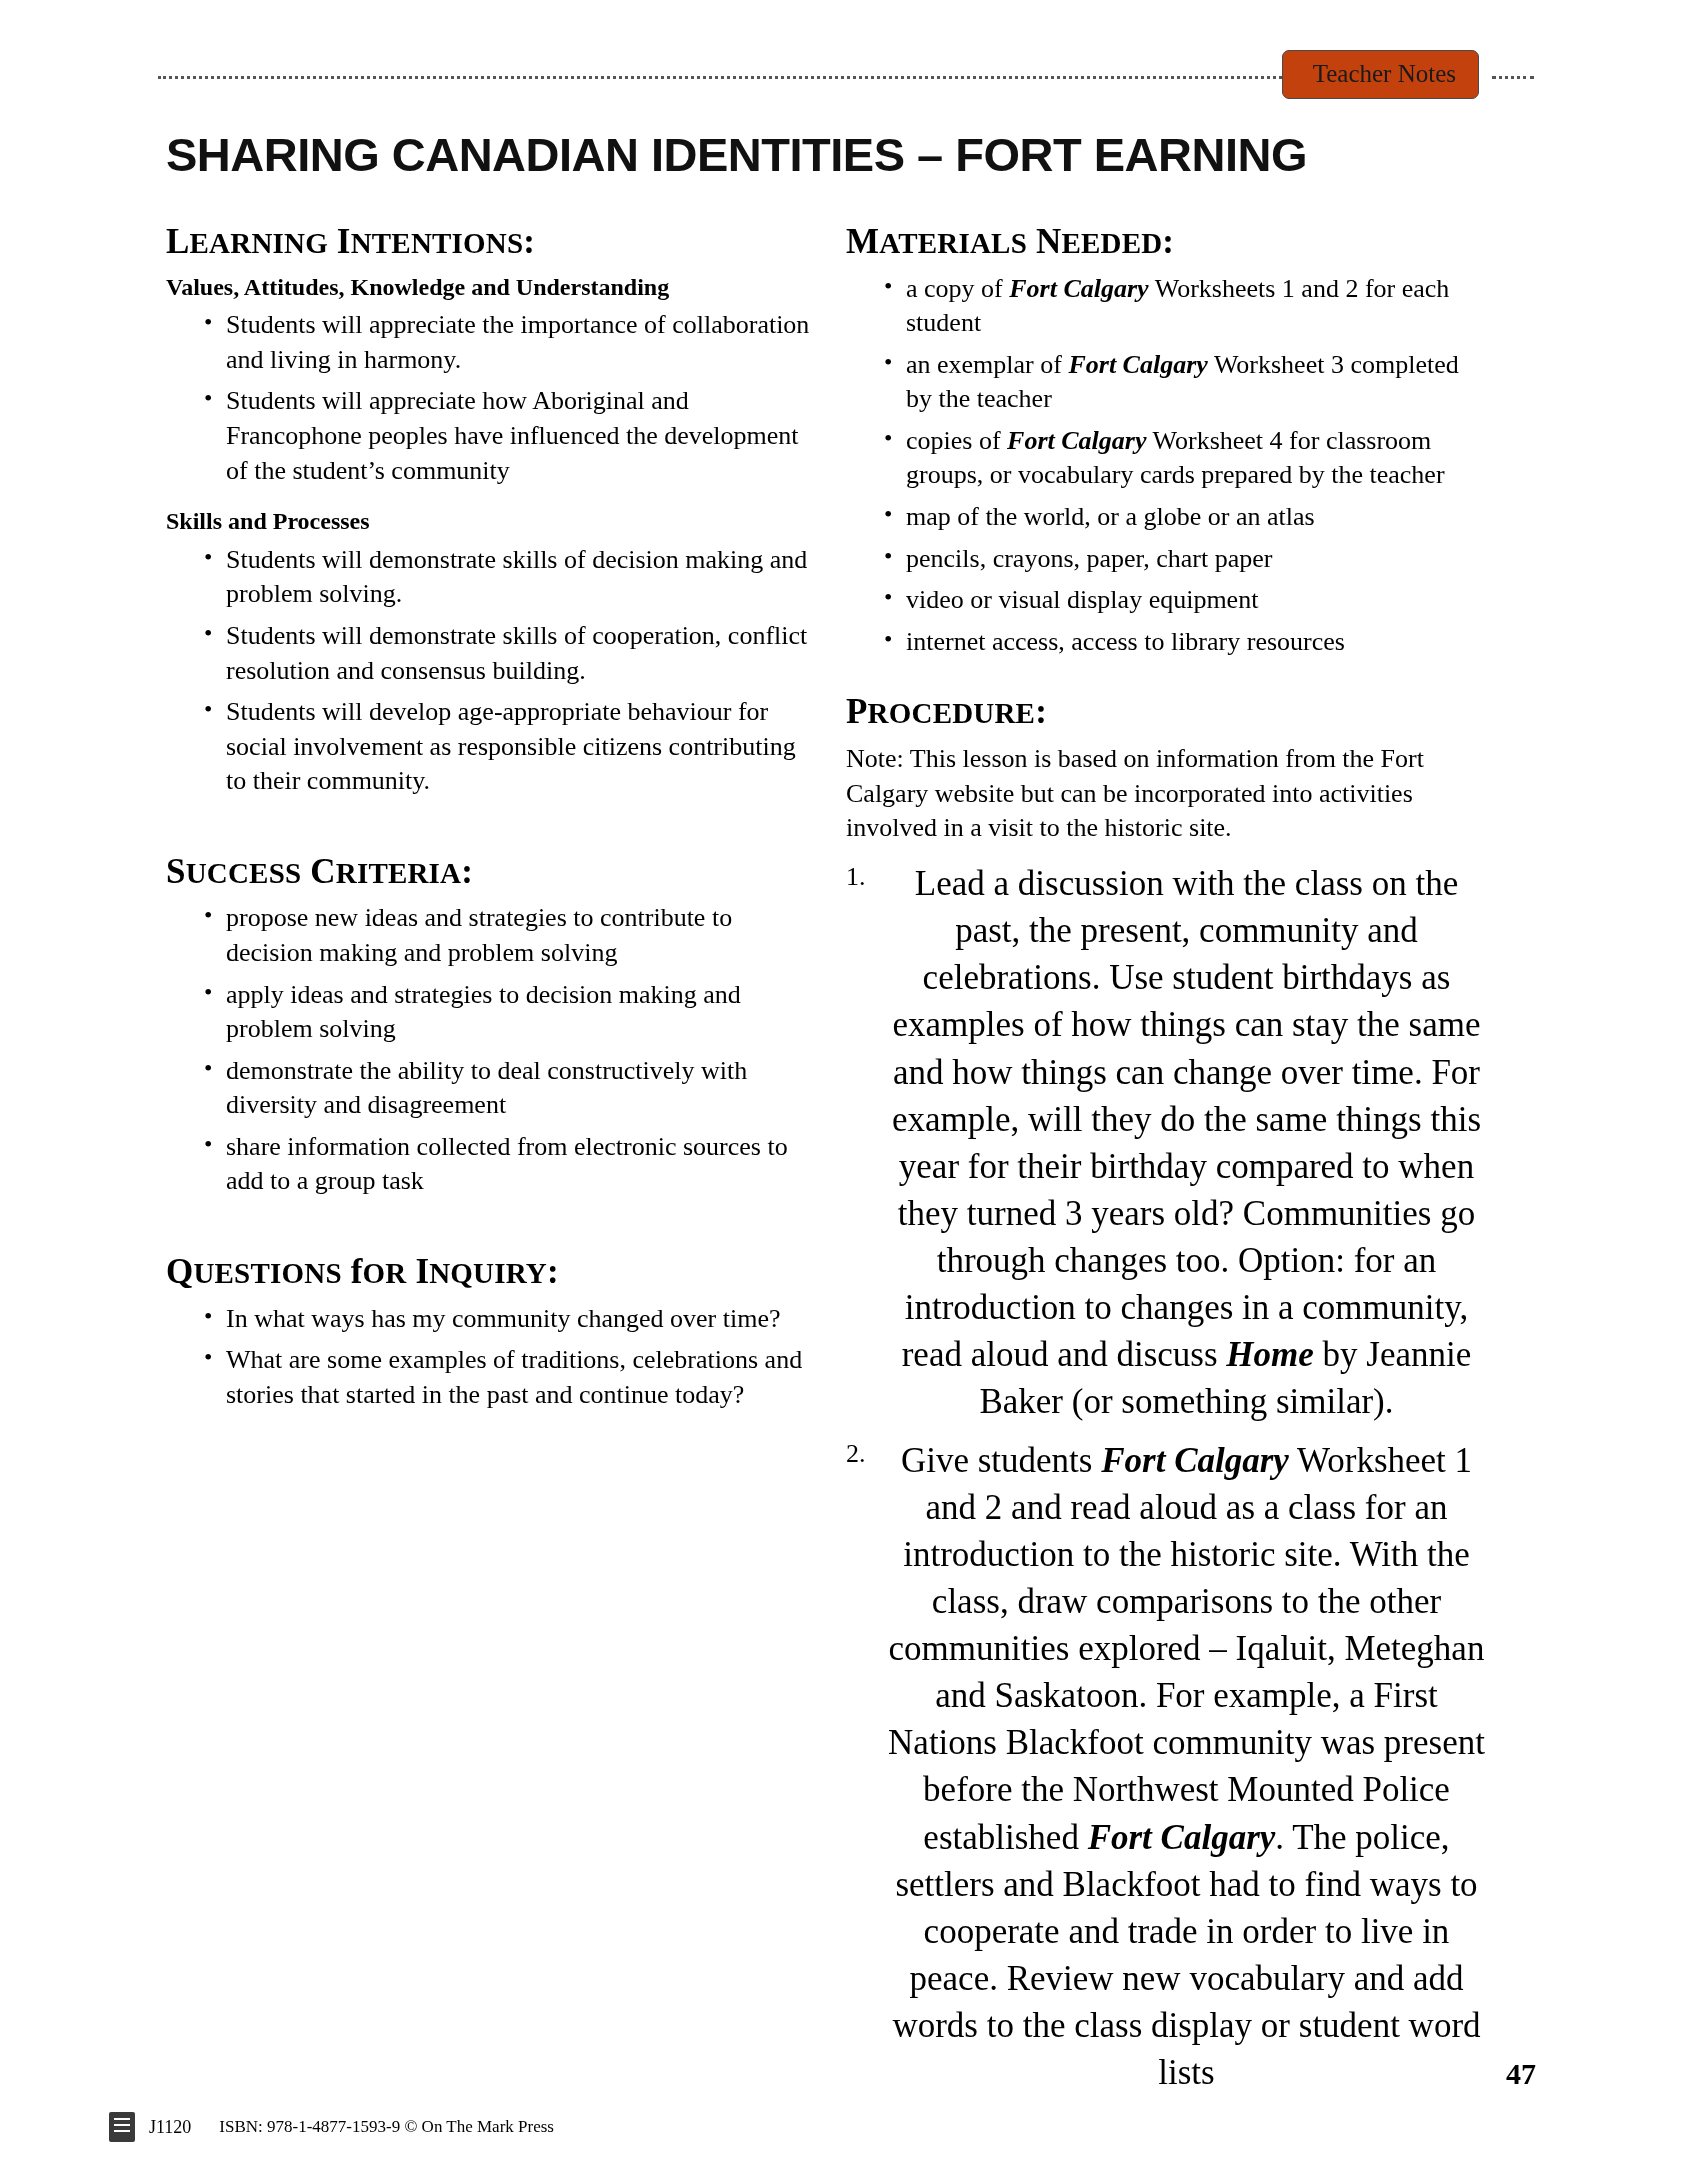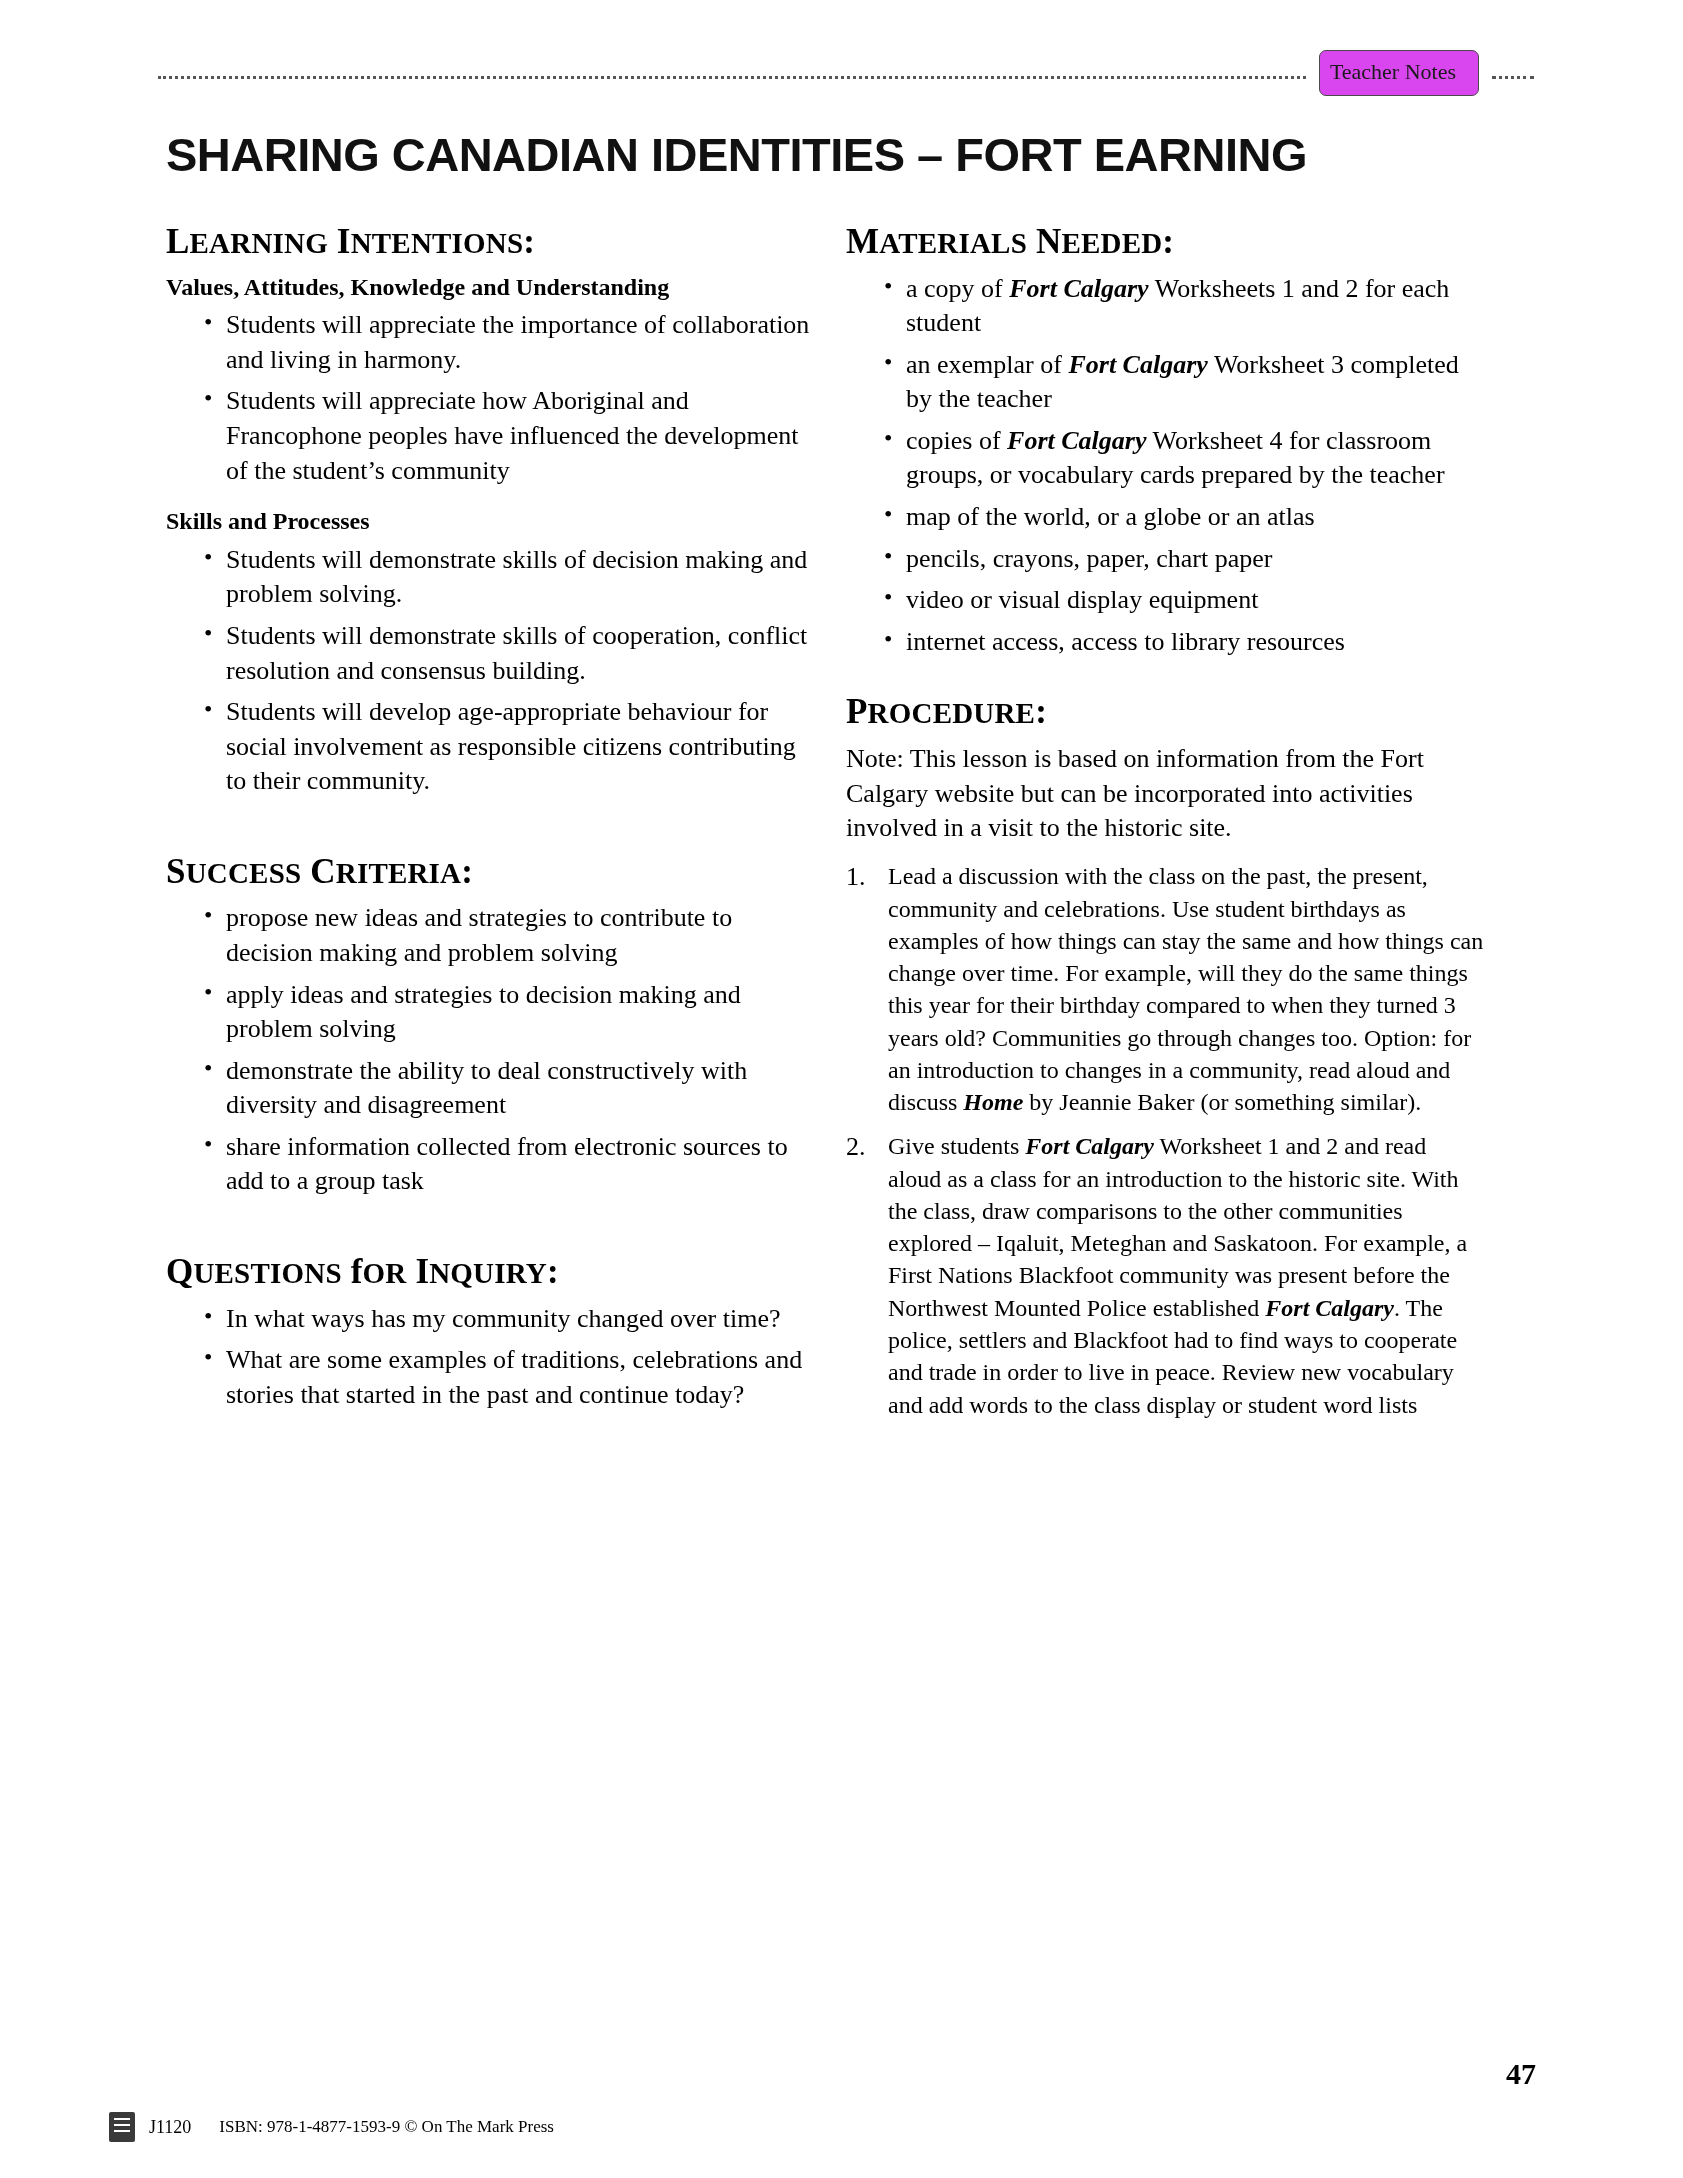--- a/index.html
+++ b/index.html
@@ -41,24 +41,24 @@
     width: 42px;
     height: 0;
     border-top: 3px dotted #555;
   }
   .tab-box {
     position: absolute;
     right: 55px;
     top: 0;
     border: 1px solid #4a4a4a;
     border-radius: 7px;
-    background: #d946ef;
-    padding: 10px 22px 12px 10px;
-    font-family: "Liberation Serif", serif;
-    font-size: 22px;
+    background: #c2410c;
+    padding: 10px 22px 12px 30px;
+    font-family: "Liberation Serif", serif;
+    font-size: 25px;
     color: #1a1a1a;
     line-height: 1;
   }
 
   
   .doc-title {
     position: absolute;
     top: 127px;
     left: 166px;
     right: 119px;
@@ -124,25 +124,25 @@
 
   ol.steps {
     list-style: none;
     margin: 14px 0 0 0;
     padding: 0;
     counter-reset: stepcount;
   }
   ol.steps > li {
     position: relative;
     counter-increment: stepcount;
-    font-size: 24px;
+    font-size: 35px;
     line-height: 1.345;
     padding-left: 42px;
     margin-bottom: 12px;
-    text-align: left;
+    text-align: center;
   }
   ol.steps > li:before {
     content: counter(stepcount) ".";
     position: absolute;
     left: 0;
     top: 0;
     font-size: 26px;
   }
 
   p.note {

